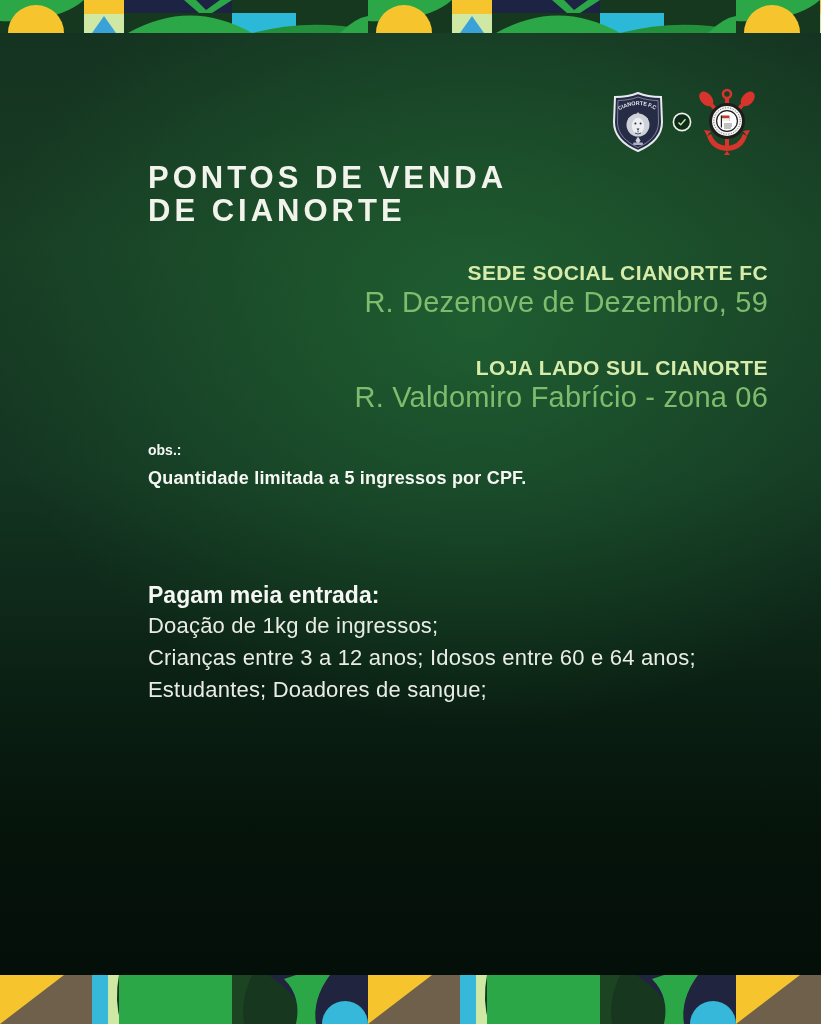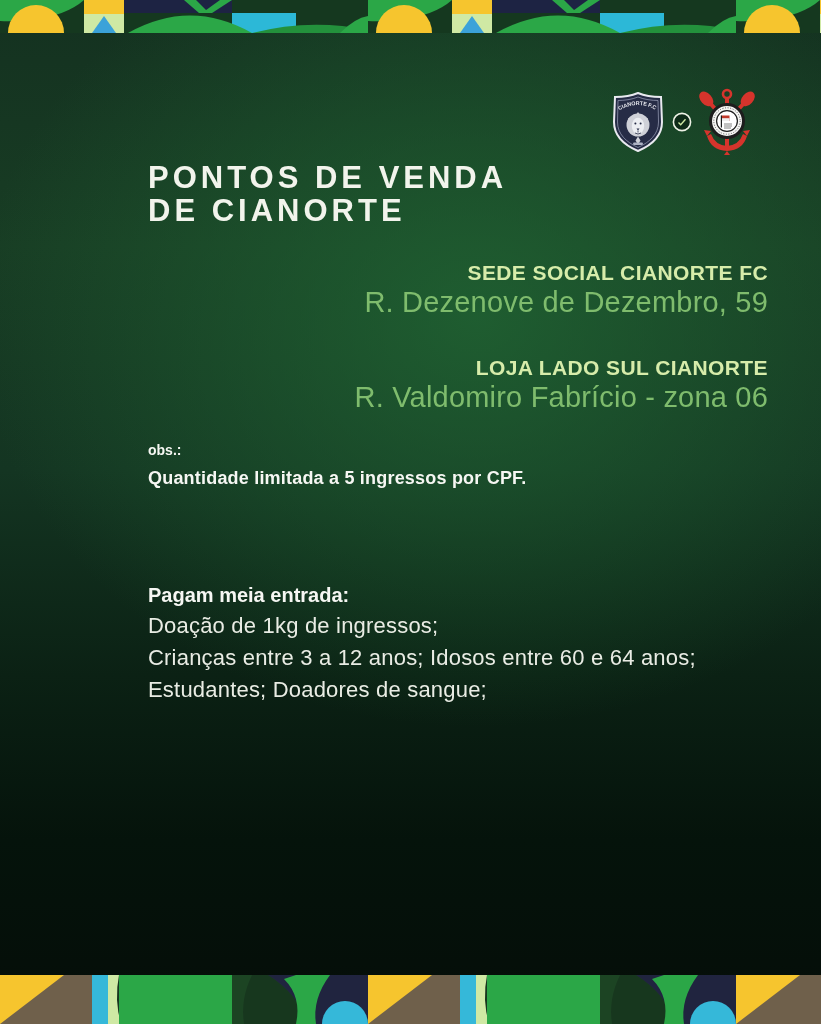--- a/index.html
+++ b/index.html
@@ -16,21 +16,21 @@
   .crest-row{position:absolute;top:86px;right:66px;display:flex;align-items:center;gap:7px;}
   .content{position:absolute;left:148px;top:161px;width:620px;}
   .title{color:#f2f4ec;font-size:31px;font-weight:bold;letter-spacing:4px;line-height:33px;}
   .sec{margin-top:33px;text-align:right;}
   .sec-h{color:#d7ecaa;font-size:21px;font-weight:bold;letter-spacing:0.4px;line-height:26px;}
   .sec-d{color:#7fbc6d;font-size:29px;line-height:27px;margin-top:3px;letter-spacing:0.2px;}
   .note{margin-top:25px;}
   .note-label{color:#f6f7f3;font-size:14px;font-weight:bold;line-height:28px;}
   .note-text{color:#f6f7f3;font-size:18px;font-weight:bold;line-height:28px;letter-spacing:0.2px;}
   .half{margin-top:88px;}
-  .half-h{color:#f6f7f3;font-size:20px;font-weight:bold;line-height:30px;}
+  .half-h{color:#f6f7f3;font-size:23px;font-weight:bold;line-height:30px;}
   .half-item{color:#e9ece4;font-size:22px;line-height:32px;letter-spacing:0.2px;}
 </style>
 </head>
 <body>
 
 <div class="stage">
 
   <svg class="pattern pattern-top" viewBox="0 0 821 33" preserveAspectRatio="none" xmlns="http://www.w3.org/2000/svg">
     <defs>
       <pattern id="topTile" width="368" height="33" patternUnits="userSpaceOnUse">

